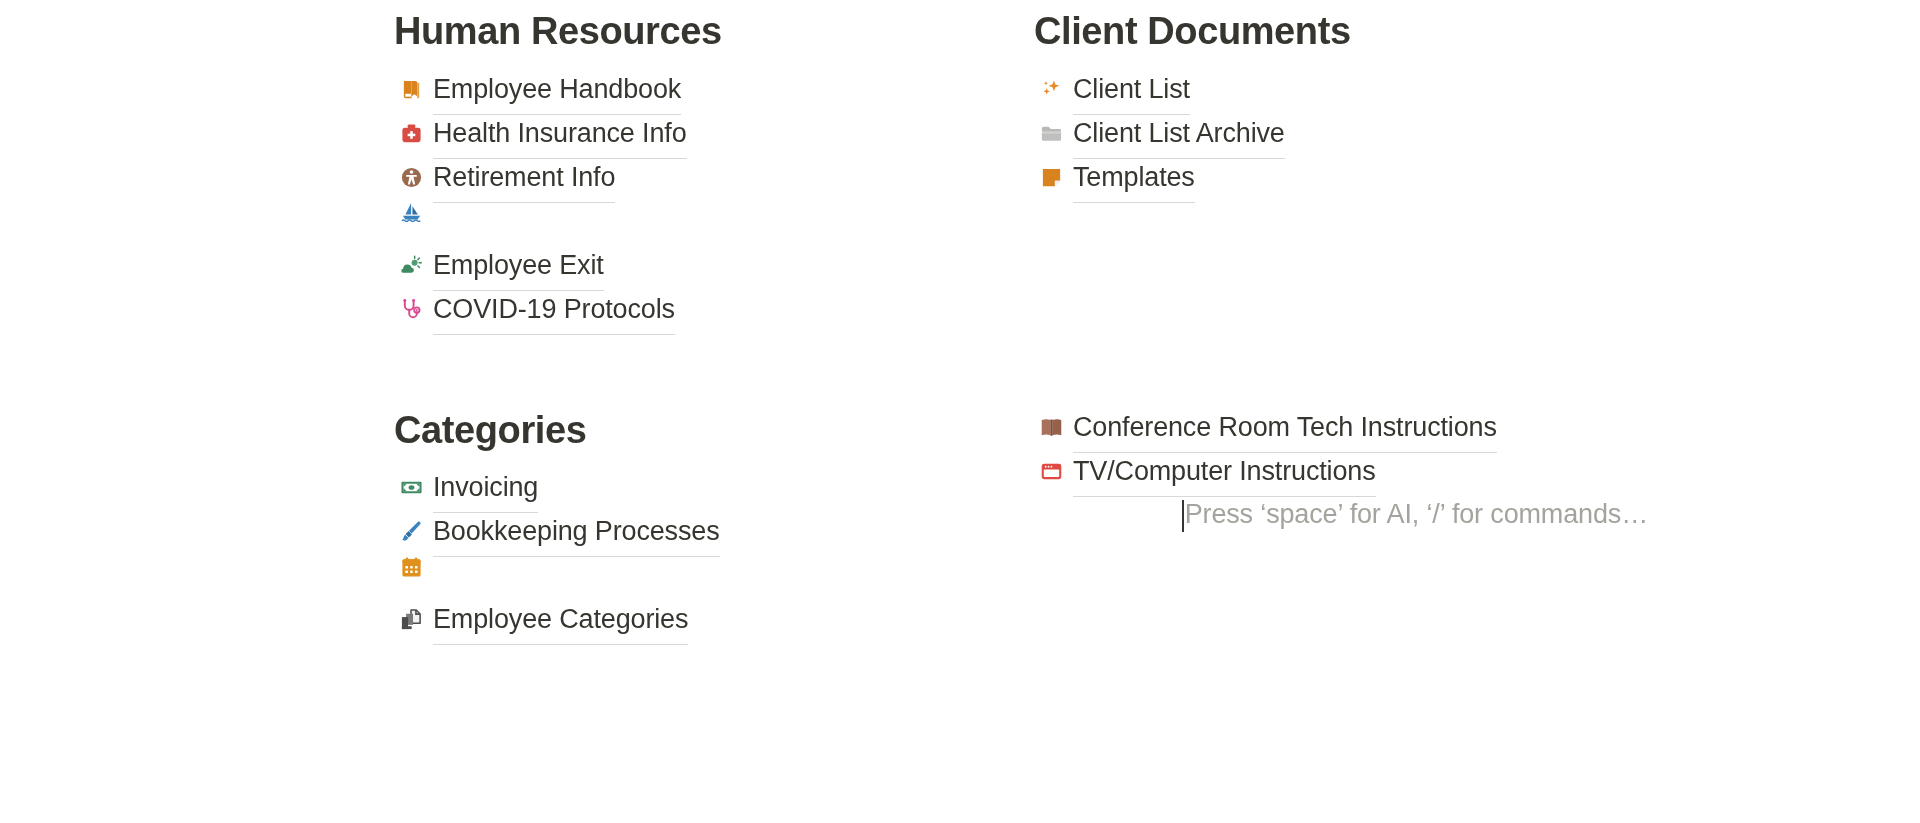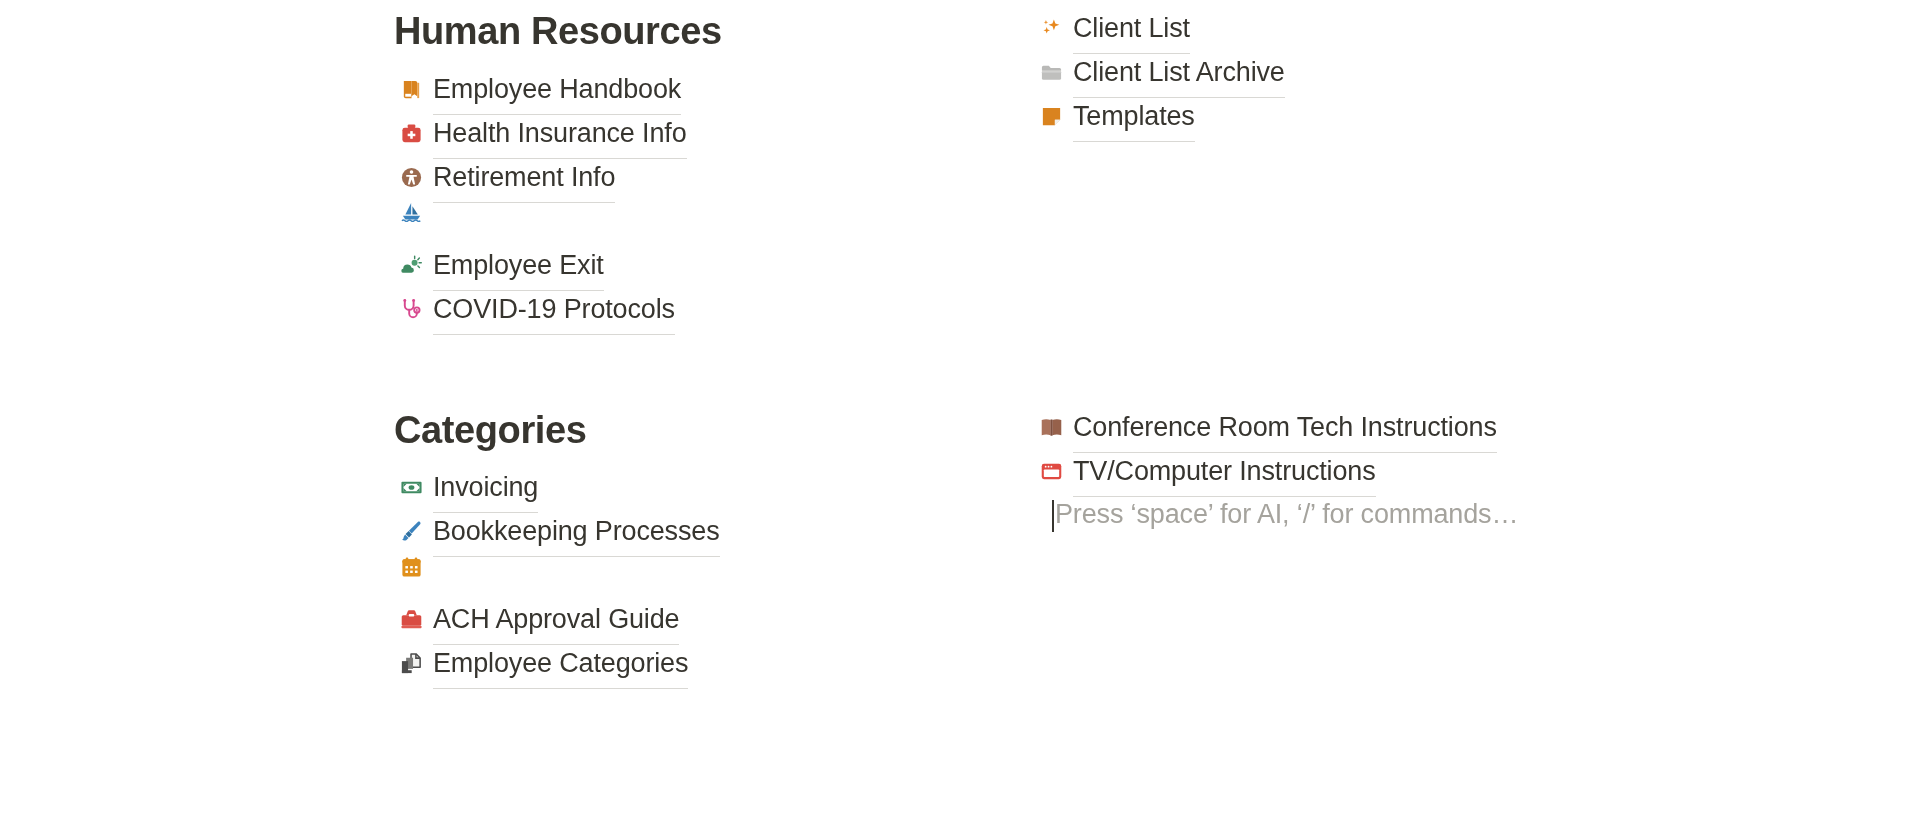--- a/index.html
+++ b/index.html
@@ -91,20 +91,21 @@
     white-space: nowrap;
     cursor: pointer;
   }
 
   .placeholder-row {
     display: flex;
     align-items: center;
     height: 44px;
     position: relative;
     padding-left: 12px;
+    justify-content: flex-end;
   }
   .caret {
     display: inline-block;
     width: 2px;
     height: 32px;
     background: #37352f;
     margin-right: 1px;
     position: relative;
     top: 1px;
   }
@@ -198,20 +199,21 @@
               <circle cx="17.6" cy="12.6" r="1" fill="#d8498f"></circle>
             </svg>
           </span>
           <span class="link-text">COVID-19 Protocols</span>
         </li>
 
       </ul>
     </div>
 
     <div class="block cd">
+      <div class="heading">Client Documents</div>
       <ul class="list">
 
         <li class="link-row">
           <span class="ico">
             <svg width="23" height="23" viewBox="0 0 24 24">
               <path d="M14.5 2.5l1.5 4.2 4.2 1.5-4.2 1.5-1.5 4.2-1.5-4.2-4.2-1.5 4.2-1.5z" fill="#e8891f"></path>
               <path d="M7 10.5l.9 2.5 2.5.9-2.5.9-.9 2.5-.9-2.5-2.5-.9 2.5-.9z" fill="#e8891f"></path>
               <path d="M6.2 3.2l.6 1.7 1.7.6-1.7.6-.6 1.7-.6-1.7-1.7-.6 1.7-.6z" fill="#e8891f"></path>
             </svg>
           </span>
@@ -282,31 +284,20 @@
                 <rect x="10.6" y="10.5" width="2.7" height="2.5"></rect>
                 <rect x="15.6" y="10.5" width="2.7" height="2.5"></rect>
                 <rect x="5.6" y="15.2" width="2.7" height="2.5"></rect>
                 <rect x="10.6" y="15.2" width="2.7" height="2.5"></rect>
                 <rect x="15.6" y="15.2" width="2.7" height="2.5"></rect>
               </g>
             </svg>
           </span>
         </li>
 
-        <li class="link-row">
-          <span class="ico">
-            <svg width="23" height="23" viewBox="0 0 24 24">
-              <path d="M6.5 7.5l1.6-4.2a1.5 1.5 0 0 1 1.4-1h5a1.5 1.5 0 0 1 1.4 1l1.6 4.2z" fill="#d94c43"></path>
-              <rect x="1.8" y="7.5" width="20.4" height="11" rx="1.6" fill="#d94c43"></rect>
-              <rect x="9.2" y="6.3" width="5.6" height="2.6" rx="0.8" fill="#ffffff"></rect>
-              <rect x="1.5" y="18.4" width="21" height="2.6" rx="1" fill="#e05c53"></rect>
-            </svg>
-          </span>
-          <span class="link-text">ACH Approval Guide</span>
-        </li>
 
         <li class="link-row">
           <span class="ico">
             <svg width="23" height="23" viewBox="0 0 24 24">
               <path d="M11.5 2h5.2L21 6.3V16h-9.5z" fill="#f2f2f0" stroke="#4c4c4c" stroke-width="1.6" stroke-linejoin="round"></path>
               <path d="M16.6 2.2V6.4H20.8" fill="none" stroke="#4c4c4c" stroke-width="1.6"></path>
               <rect x="6.4" y="6" width="7.2" height="11.6" fill="#7a7a78"></rect>
               <path d="M2 9.5h6.4V22H2z" fill="#4c4c4c"></path>
               <path d="M2 19h10.2v3H2z" fill="#4c4c4c"></path>
             </svg>

